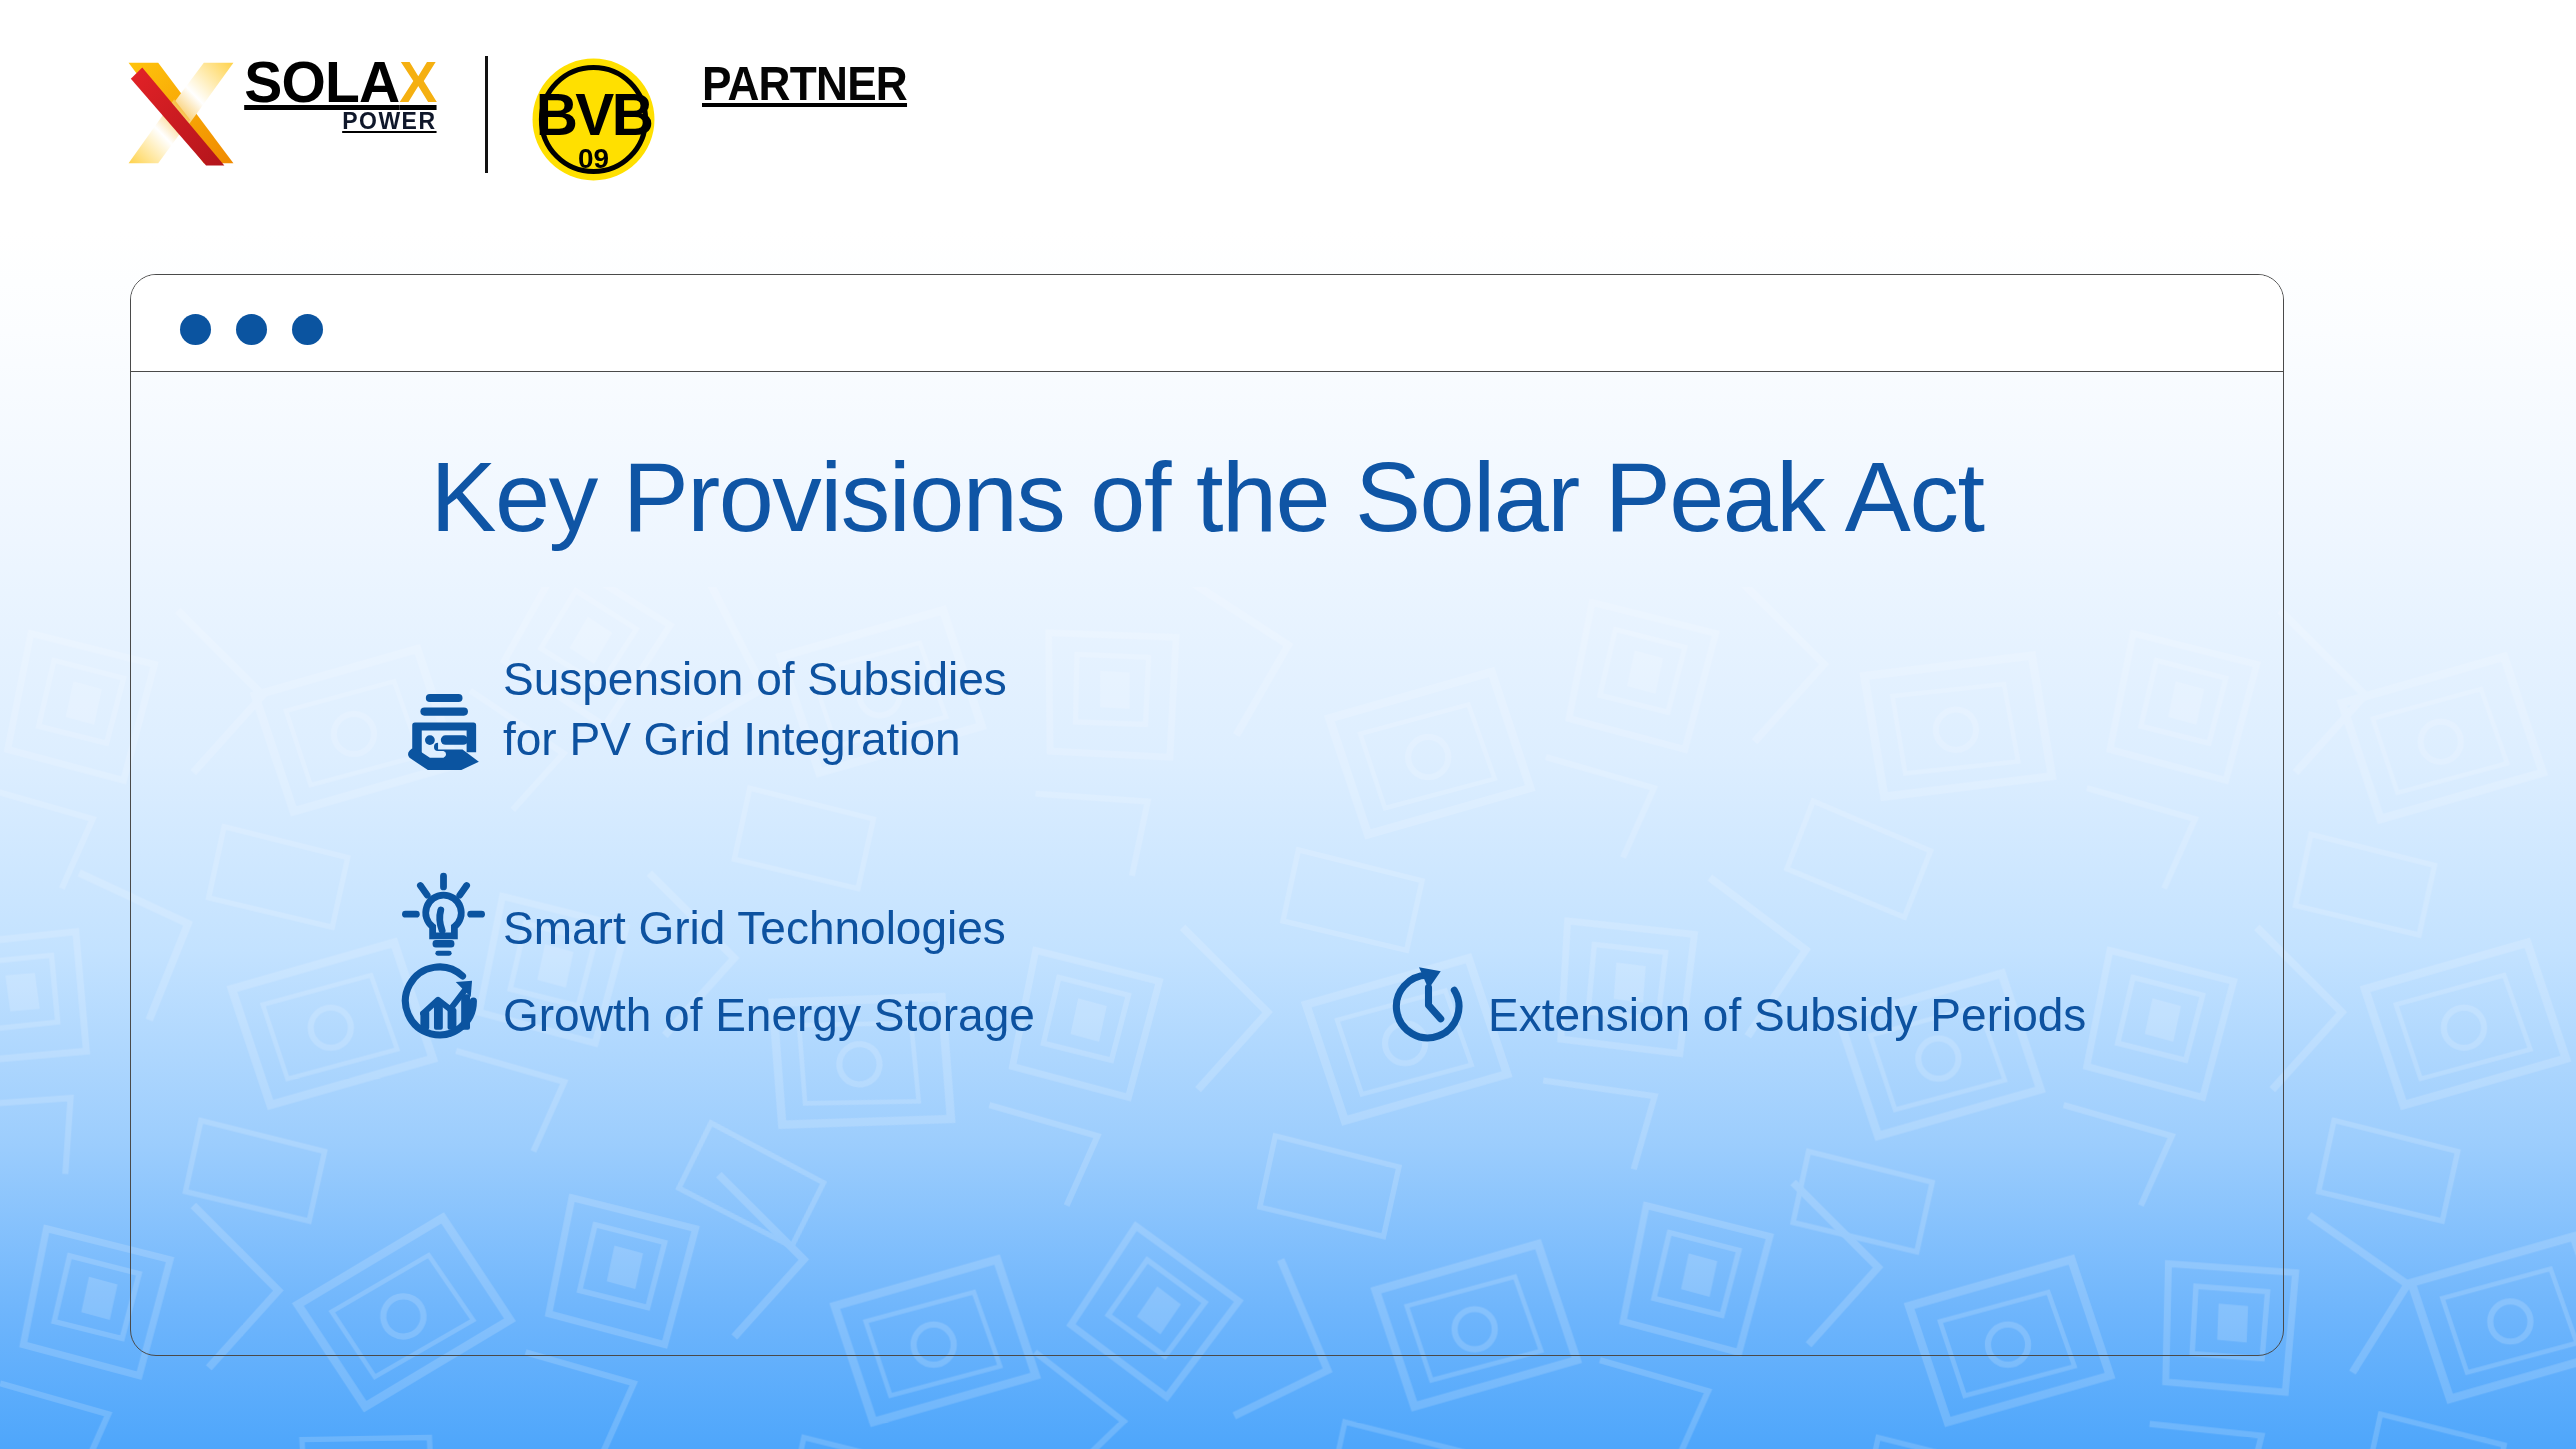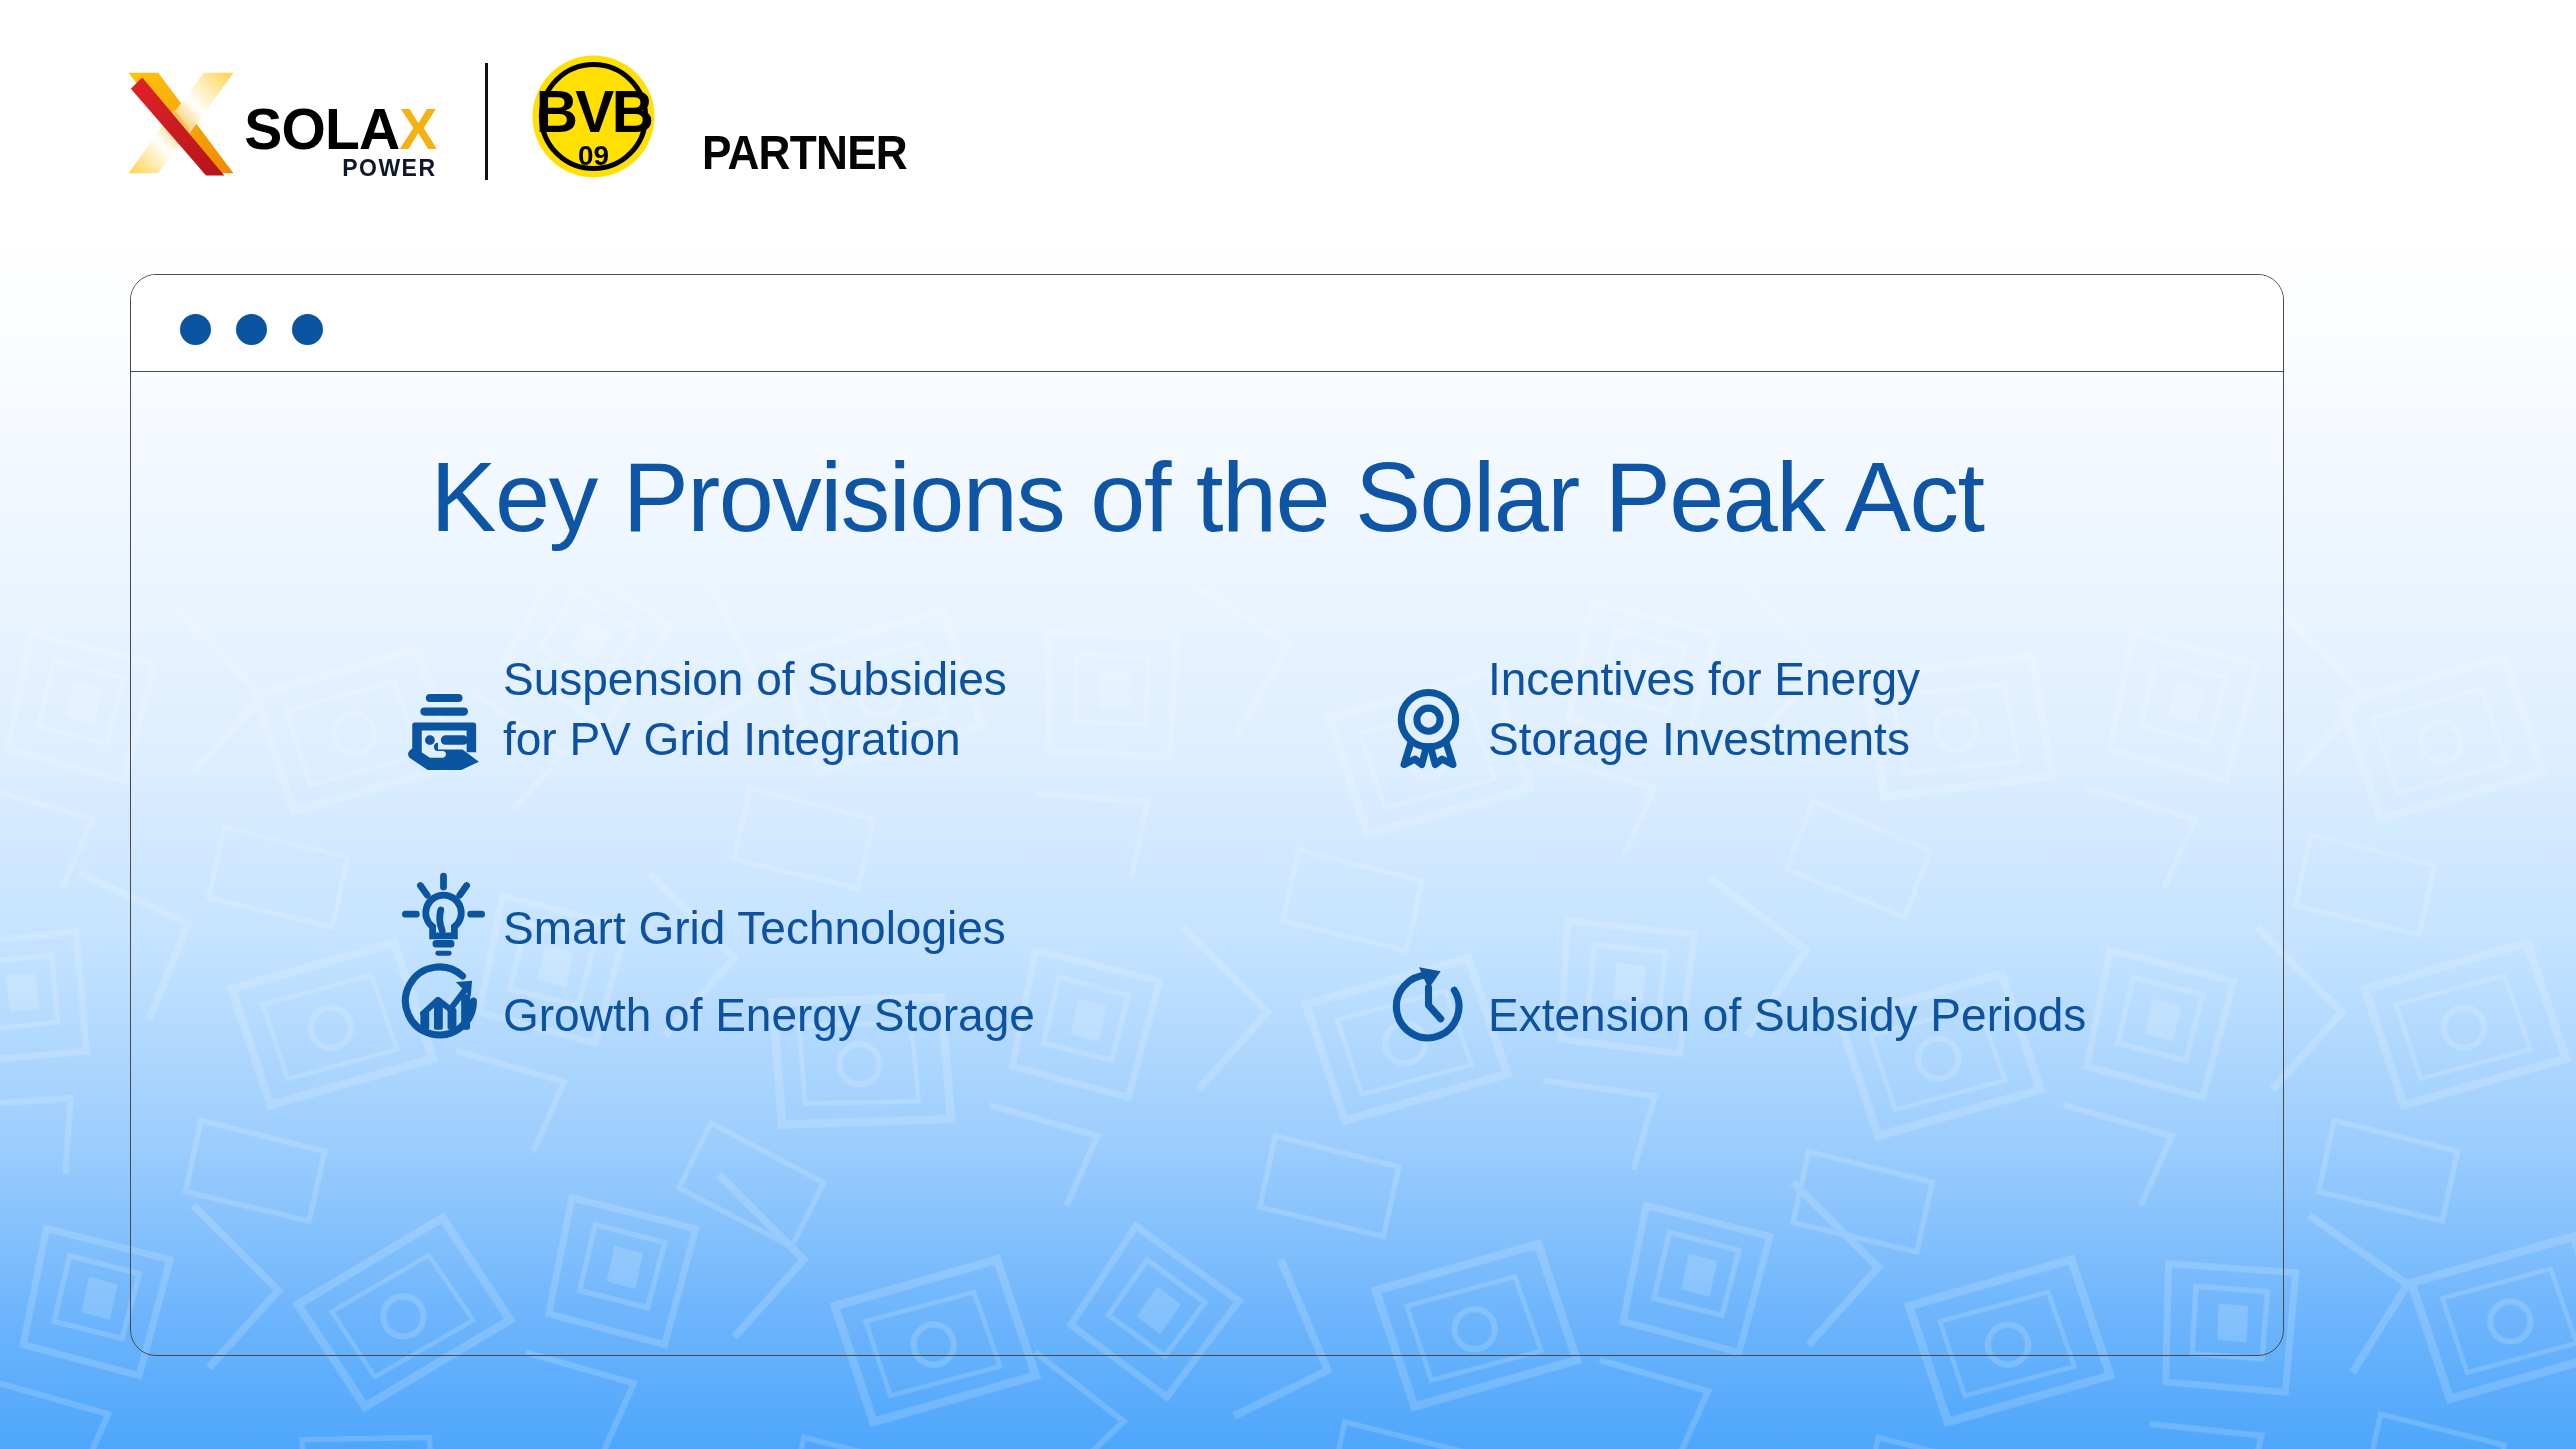--- a/index.html
+++ b/index.html
@@ -43,21 +43,22 @@
     left:0; top:0;
     width:2576px; height:232px;
     background:#ffffff;
     z-index:4;
   }
   #logo-row {
     position:absolute;
     left:124px; top:56px;
     height:124px;
     display:flex;
-    align-items:flex-end;
+    align-items:flex-start;
+    text-decoration:underline;
   }
 
   .solax-x { width:114px; height:114px; display:block; }
 
   .solax-word {
     margin-left:6.2px;
     display:flex;
     flex-direction:column;
     align-items:flex-end;
     line-height:1;
@@ -309,36 +310,20 @@
                     <rect x="30" y="38.5" width="20" height="7" rx="3.5"></rect>
                     <path d="M28 49h18l12 9-15 7H22l-9-6-6-4a4.2 4.2 0 0 1 5.5-6.2L22 55h10a2.6 2.6 0 0 0 0-5h-4a3 3 0 0 1 0-6z"></path>
                   </g>
                 </svg>
               </span>
               <span class="flabel">Suspension of Subsidies
 for PV Grid Integration</span>
             </div>
           </div>
 
-          <div class="fcell right">
-            <div class="fitem">
-              <span class="ficon">
-                <svg viewBox="0 0 64 64">
-                  <g fill="none" stroke="#0B54A0" stroke-width="5.2">
-                    <circle cx="32" cy="27" r="20"></circle>
-                    <circle cx="32" cy="27" r="8.5"></circle>
-                    <path d="M19 44 L14 60 L22 56 L27 60 L30.5 47" stroke-linejoin="round" stroke-linecap="round"></path>
-                    <path d="M45 44 L50 60 L42 56 L37 60 L33.5 47" stroke-linejoin="round" stroke-linecap="round"></path>
-                  </g>
-                </svg>
-              </span>
-              <span class="flabel">Incentives for Energy
-Storage Investments</span>
-            </div>
-          </div>
         </div>
 
         <div class="frow">
           <div class="fcell">
             <div class="fitem">
               <span class="ficon">
                 <svg viewBox="0 0 64 64">
                   <g stroke="#0B54A0" stroke-width="5" stroke-linecap="round" fill="none">
                     <path d="M32 3 V11"></path>
                     <path d="M15 10 L20 17"></path>

